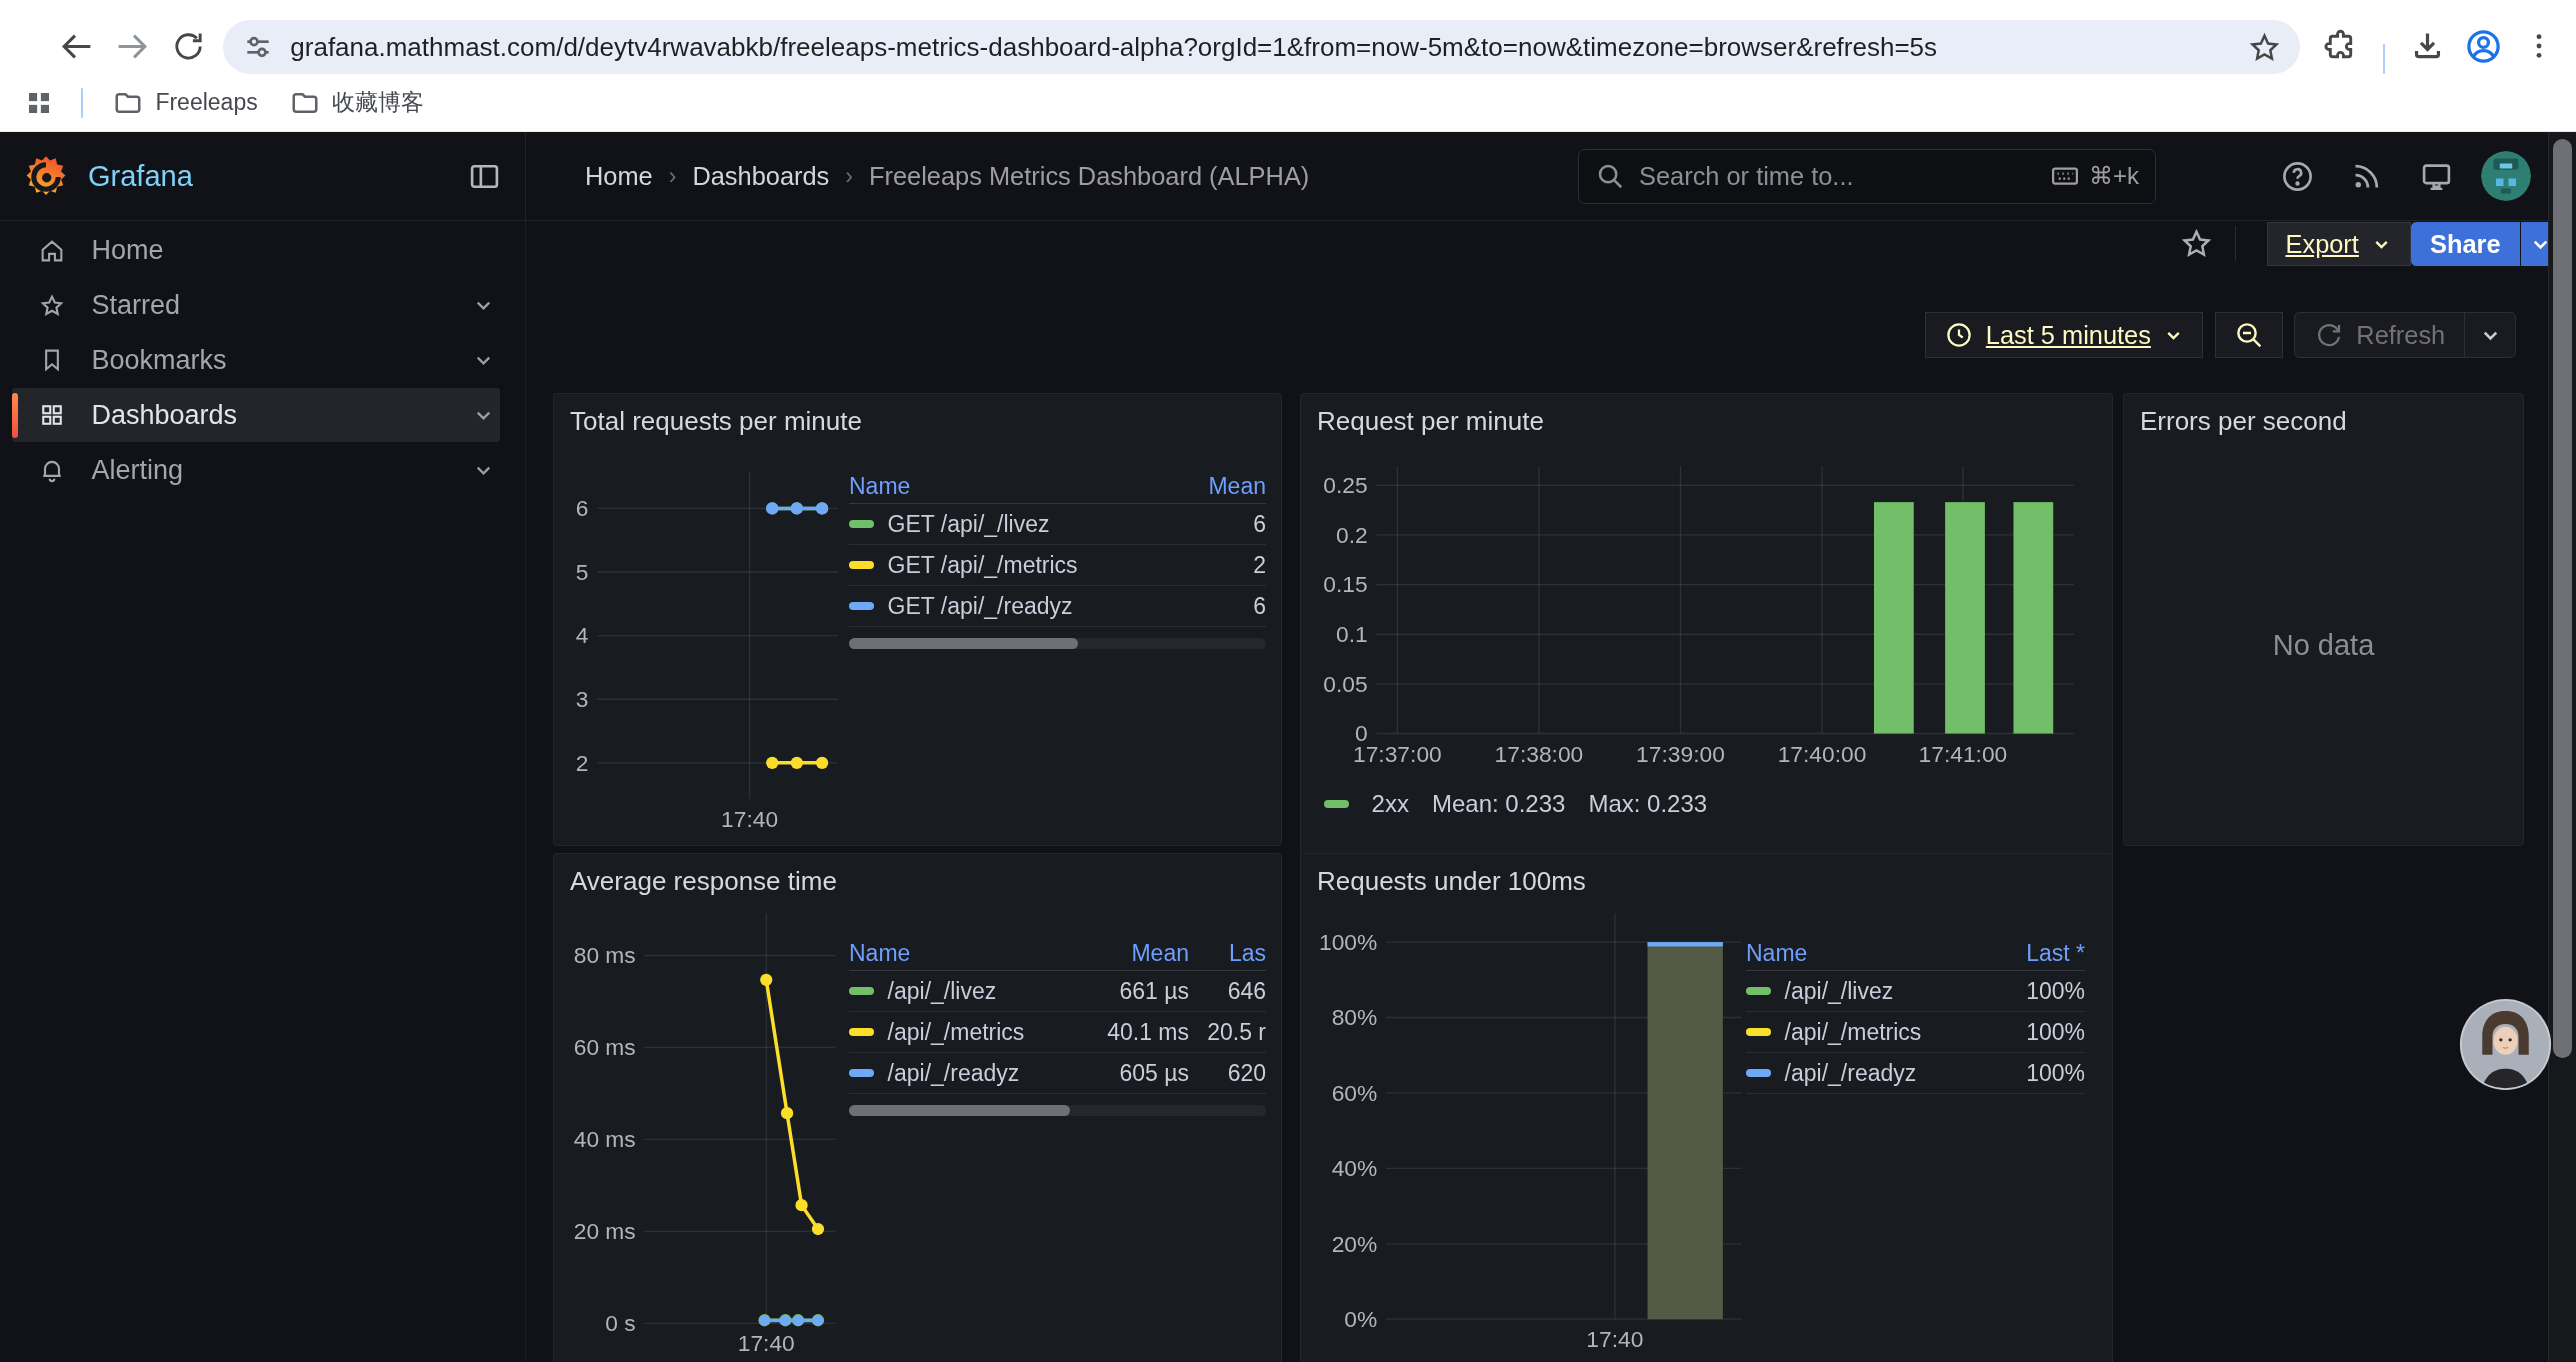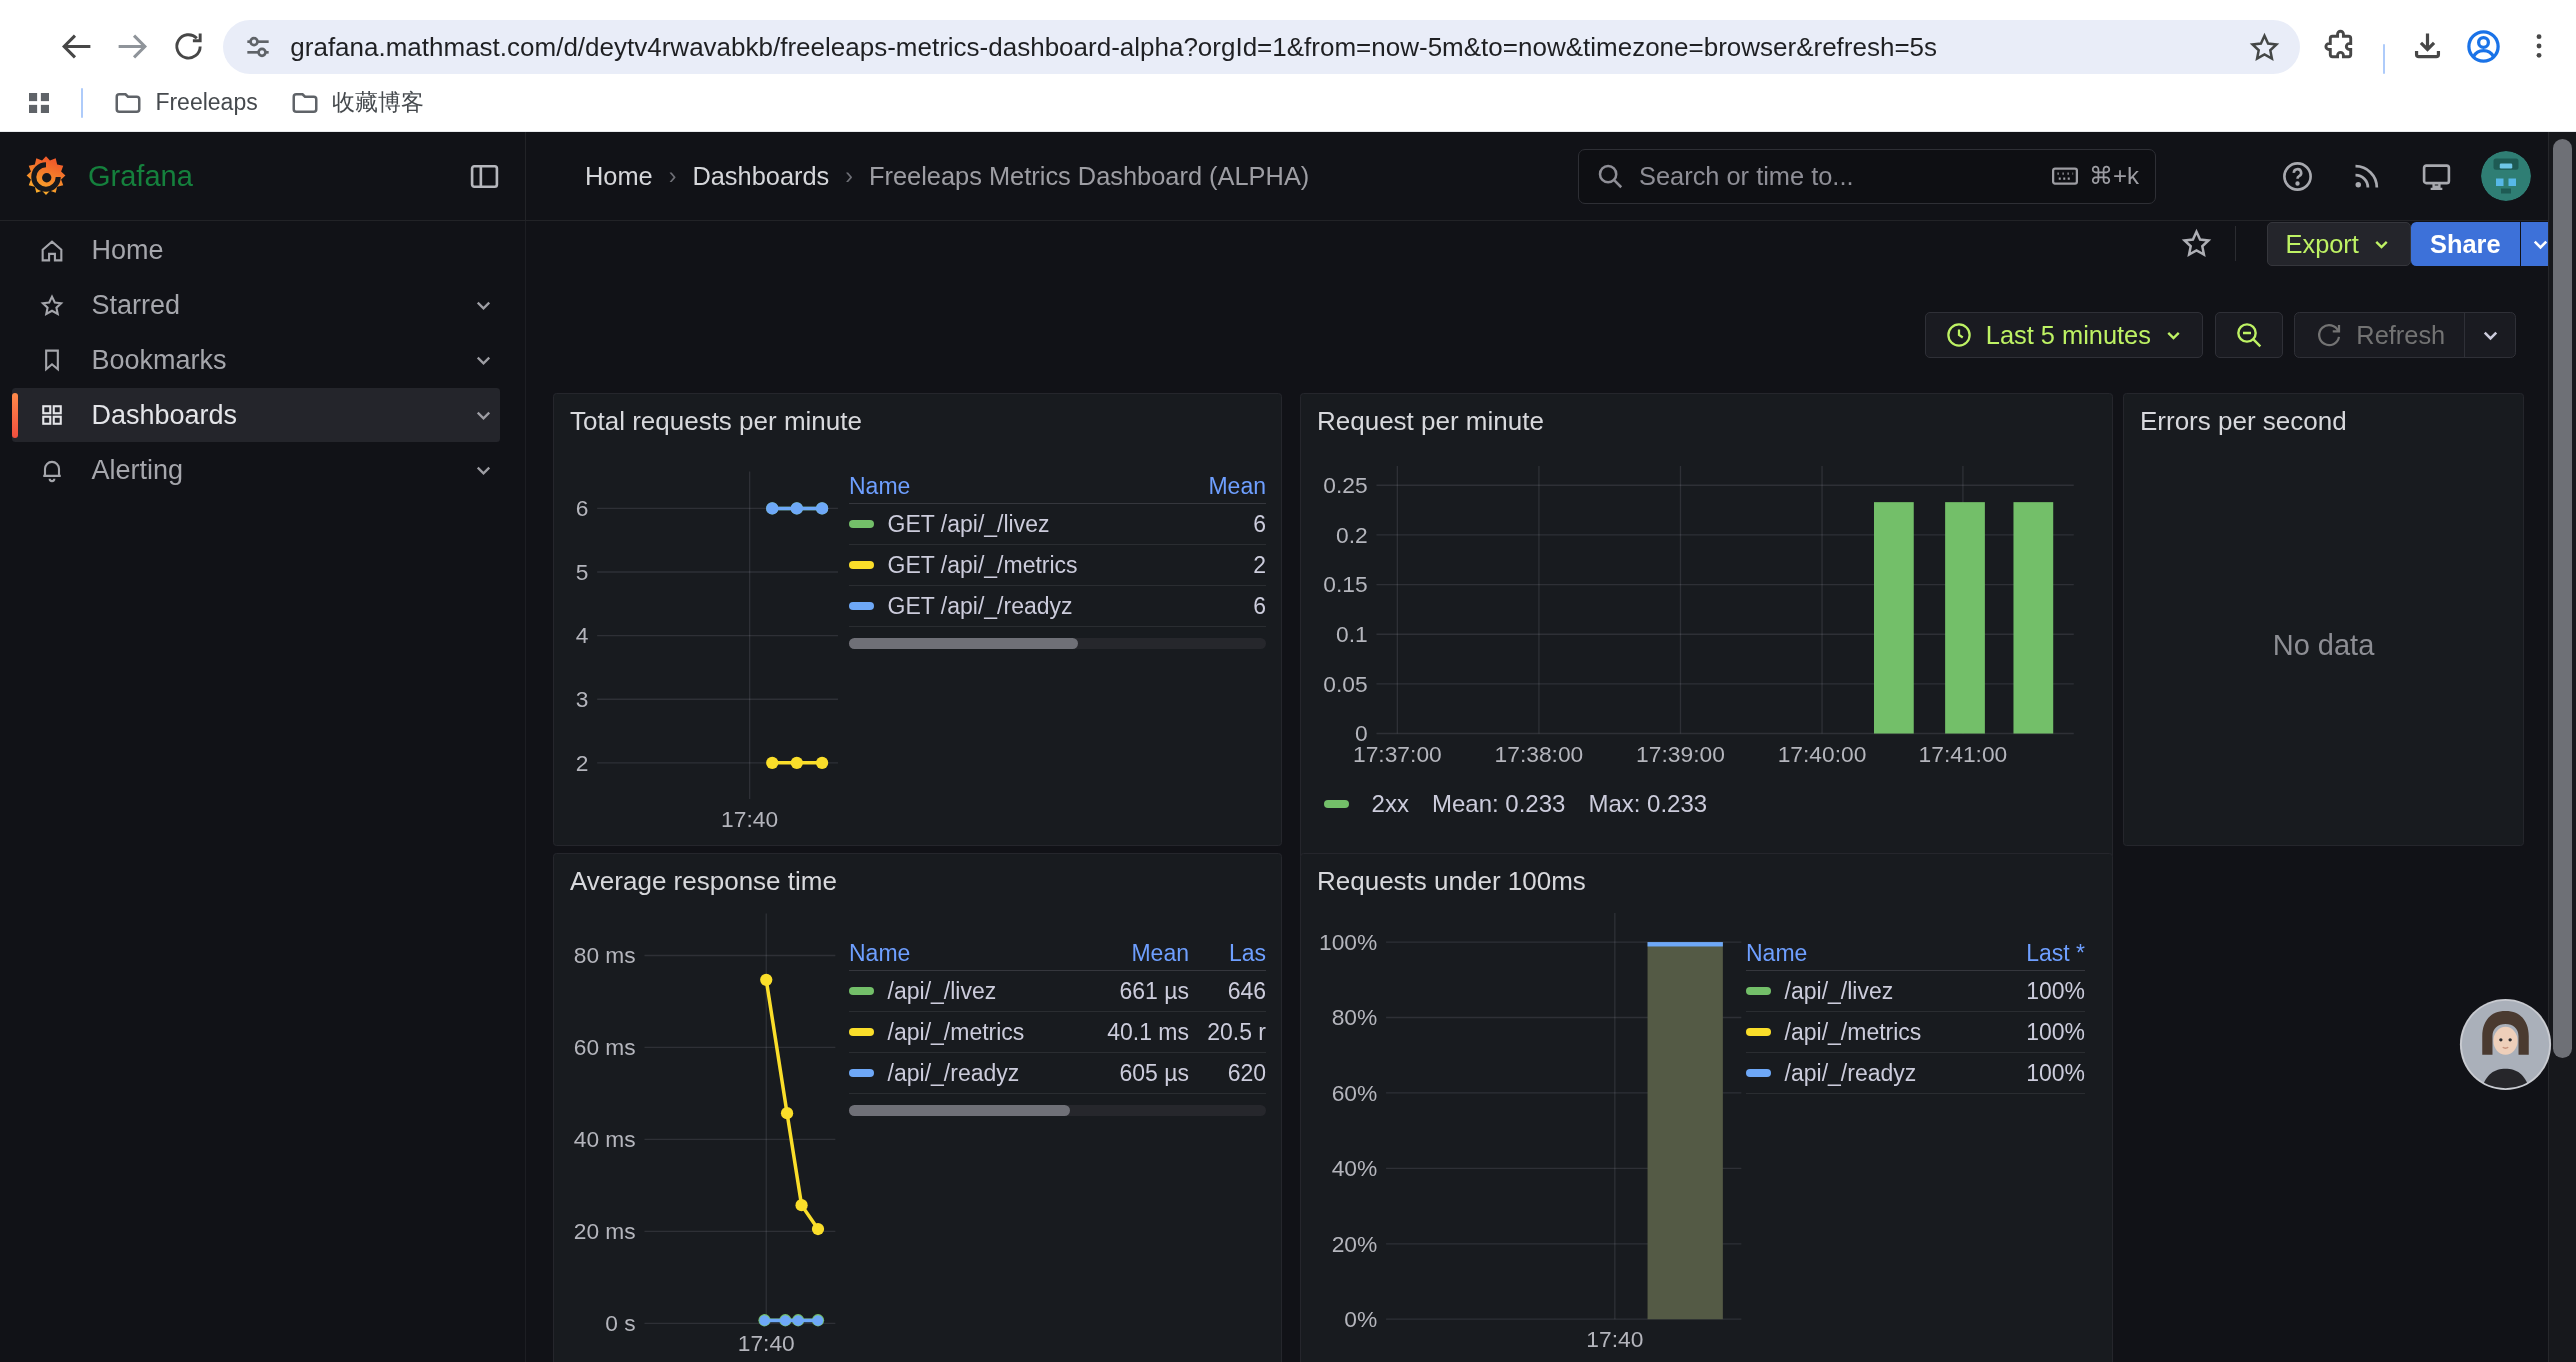--- a/index.html
+++ b/index.html
@@ -14,36 +14,36 @@
   .nav-ico{width:56px;height:56px;display:flex;align-items:center;justify-content:center;color:#474747;flex:none;}
   #url-pill{height:54px;border-radius:27px;background:#e9edf8;flex:1;margin:0 12.3px 0 7px;display:flex;align-items:center;padding:0 19px;min-width:0;}
   #url-text{font-size:26px;color:#1f2023;white-space:nowrap;overflow:hidden;flex:1;}
   #bookmarks-bar{left:0;top:74px;width:2576px;height:58px;background:#ffffff;display:flex;align-items:center;border-bottom:0.9px solid #e8eaed;}
   .bm-item{display:flex;align-items:center;gap:12.3px;color:#45494d;font-size:23px;padding:0 16px;height:44px;border-radius:22px;}
   .vsep-blue{width:2.6px;height:30px;background:#aecbfa;border-radius:1.8px;margin:0 14px;flex:none;}
 
   
   #gnav{left:0;top:132px;width:2576px;height:89px;background:#111217;border-bottom:0.9px solid #222327;}
   #gnav-left{position:absolute;left:0;top:0;width:526px;height:89px;border-right:0.9px solid #222327;display:flex;align-items:center;padding:0 23px;gap:19px;}
-  #brand-label{font-size:29px;color:#15803d;font-weight:500;flex:1;}
+  #brand-label{font-size:29px;color:#7dd3fc;font-weight:500;flex:1;}
   #breadcrumb{position:absolute;left:585px;top:0;height:89px;display:flex;align-items:center;gap:16px;font-size:25.4px;}
   .crumb{color:#d5d6da;}
   .crumb.last{color:#9d9da3;}
   .crumb-sep{color:#6e6f76;font-size:23px;}
   #search-box{position:absolute;left:1578px;top:16.7px;width:578px;height:55px;background:#0e0f13;border:0.9px solid #2e2f35;border-radius:7px;display:flex;align-items:center;padding:0 16px;gap:14px;color:#8e8e96;}
   #search-placeholder{font-size:25.4px;flex:1;white-space:nowrap;overflow:hidden;}
   #search-shortcut{display:flex;align-items:center;gap:8.8px;color:#9d9da3;font-size:24px;}
   .gnav-ico{position:absolute;top:26px;width:37px;height:37px;color:#a8a9af;display:flex;align-items:center;justify-content:center;}
   #help-icon{left:2279px;}
   #rss-icon{left:2348px;}
   #kiosk-icon{left:2418px;}
   #user-avatar{position:absolute;left:2481px;top:19px;width:50px;height:50px;border-radius:50%;overflow:hidden;}
 
   
-  .gbtn{display:flex;align-items:center;gap:12.3px;background:#1a1b21;border:0.9px solid #2f3037;border-radius:5px;color:#bef264;font-size:25.4px;padding:0 17.5px;height:46px;}
+  .gbtn{display:flex;align-items:center;gap:12.3px;background:#1a1b21;border:0.9px solid #2f3037;border-radius:0;color:#fef9c3;font-size:25.4px;padding:0 17.5px;height:46px;text-decoration:underline;}
   #star-dash{left:2180px;top:227px;width:33px;height:33px;color:#aeafb5;}
   #subheader-divider{left:2235px;top:226px;width:0.9px;height:35px;background:#2b2c31;}
   #export-btn{position:absolute;left:2267px;top:222px;height:44px;background:#24252b;border:0.9px solid #35363c;}
   #share-group{position:absolute;left:2411px;top:222px;display:flex;}
   #share-btn{height:44px;background:#3d71d9;border-radius:5.3px 0 0 5.3px;color:#fff;font-size:25.4px;font-weight:700;display:flex;align-items:center;padding:0 19px;}
   #share-caret{height:44px;width:39px;background:#3d71d9;border-radius:0 5.3px 5.3px 0;margin-left:1.8px;display:flex;align-items:center;justify-content:center;color:#fff;}
   #time-btn{position:absolute;left:1925px;top:312px;}
   #zoomout-btn{position:absolute;left:2215px;top:312px;width:68px;justify-content:center;padding:0;}
   #refresh-group{position:absolute;left:2294px;top:312px;display:flex;background:#1a1b21;border:0.9px solid #2f3037;border-radius:5.3px;height:46px;}
   #refresh-btn{display:flex;align-items:center;gap:12.3px;color:#737373;font-size:25.4px;padding:0 19px;}

